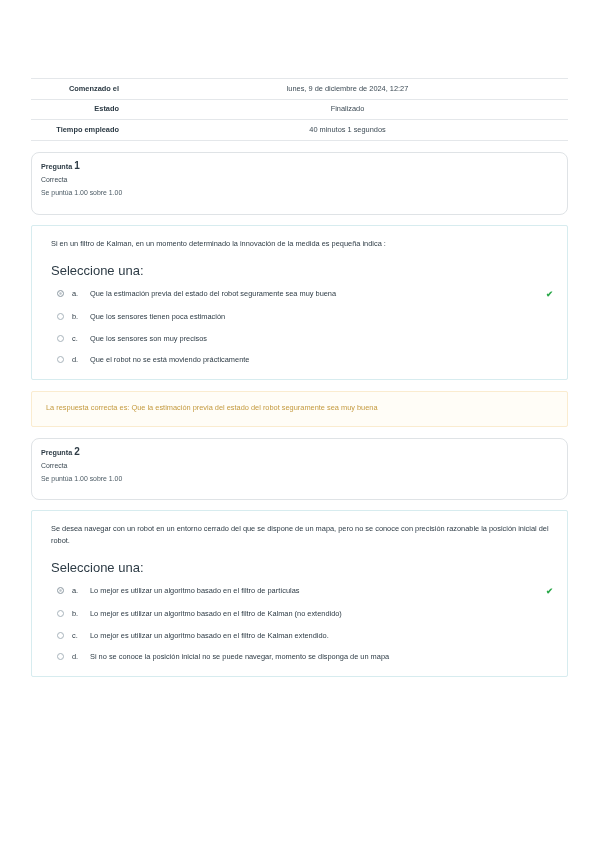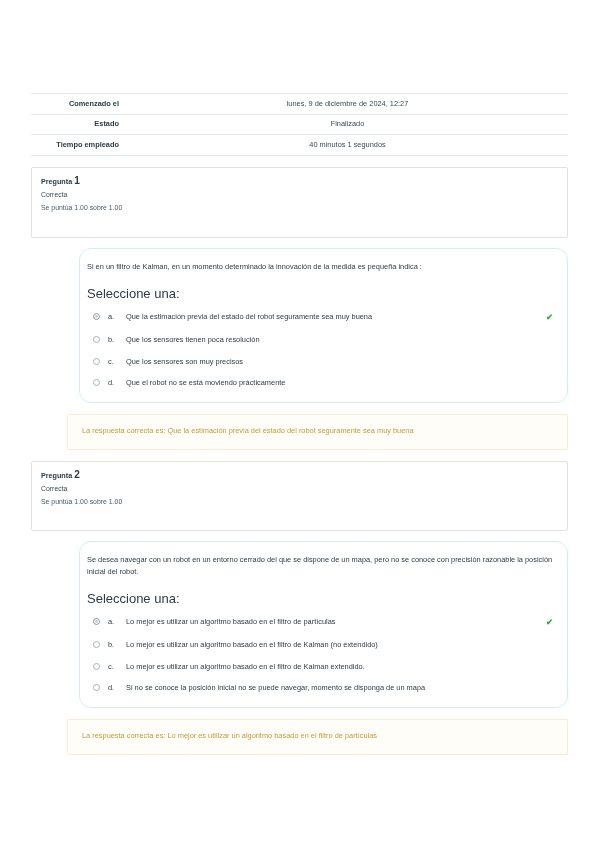--- a/index.html
+++ b/index.html
@@ -17,21 +17,21 @@
   }
   .page {
     position: relative;
     width: 599px;
     height: 848px;
     background: #ffffff;
   }
   .content {
     position: absolute;
     left: 31px;
-    top: 93px;
+    top: 78px;
     width: 537px;
   }
 
   
   table.summary {
     width: 100%;
     border-collapse: collapse;
     font-size: 7.4px;
     line-height: 1.45;
   }
@@ -56,22 +56,22 @@
     padding: 4.5px 0 4.5px 0;
     vertical-align: top;
   }
   .grade-value { font-weight: bold; }
 
   
   .question-block { margin-top: 11px; }
 
   .q-header {
     border: 1px solid #dfe3e6;
-    border-radius: 2px;
-    padding: 7px 9px 24px 9px;
+    border-radius: 8px;
+    padding: 7px 9px 16px 9px;
     background: #ffffff;
   }
   .q-no {
     font-size: 7.2px;
     font-weight: bold;
     color: #2d3b45;
     margin: 0 0 4px 0;
     line-height: 1.2;
   }
   .q-no .num {
@@ -88,24 +88,23 @@
   .q-marks {
     font-size: 6.9px;
     color: #4b5a64;
     margin: 0;
     line-height: 1.2;
   }
 
   .q-body {
     margin-top: 10px;
     border: 1px solid #d7ecef;
-    border-radius: 12px;
-    background: #ffffff;
-    padding: 12px 14px 14px 7px;
-    margin-left: 48px;
+    border-radius: 2px;
+    background: #ffffff;
+    padding: 12px 14px 14px 19px;
   }
   .q-text {
     font-size: 7.4px;
     line-height: 1.55;
     color: #2d3b45;
     margin: 0 0 13px 0;
   }
   .q-prompt {
     font-size: 13px;
     color: #2d3b45;
@@ -156,21 +155,20 @@
     margin-left: 4px;
     font-weight: bold;
   }
 
   .feedback {
     margin-top: 11px;
     border: 1px solid #faecd0;
     border-radius: 2px;
     background: #fffdf7;
     padding: 11px 30px 12px 14px;
-    margin-left: 36px;
   }
   .feedback p {
     margin: 0;
     font-size: 7.4px;
     line-height: 1.4;
     color: #c49a3f;
   }
 </style>
 </head>
 <body>
@@ -211,21 +209,21 @@
         <ul class="answers">
           <li>
             <span class="radio checked"></span>
             <span class="opt-letter">a.</span>
             <span class="opt-text">Que la estimación previa del estado del robot seguramente sea muy buena</span>
             <span class="tick">✔</span>
           </li>
           <li>
             <span class="radio"></span>
             <span class="opt-letter">b.</span>
-            <span class="opt-text">Que los sensores tienen poca resolución</span>
+            <span class="opt-text">Que los sensores tienen poca estimación</span>
           </li>
           <li class="gap-before">
             <span class="radio"></span>
             <span class="opt-letter">c.</span>
             <span class="opt-text">Que los sensores son muy precisos</span>
           </li>
           <li>
             <span class="radio"></span>
             <span class="opt-letter">d.</span>
             <span class="opt-text">Que el robot no se está moviendo prácticamente</span>
@@ -269,19 +267,16 @@
             <span class="opt-text">Lo mejor es utilizar un algoritmo basado en el filtro de Kalman extendido.</span>
           </li>
           <li>
             <span class="radio"></span>
             <span class="opt-letter">d.</span>
             <span class="opt-text">Si no se conoce la posición inicial no se puede navegar, momento se disponga de un mapa</span>
           </li>
         </ul>
       </div>
 
-      <div class="feedback">
-        <p>La respuesta correcta es: Lo mejor es utilizar un algoritmo basado en el filtro de partículas</p>
-      </div>
     </div>
 
   </div>
 </div>
 
 </body></html>

